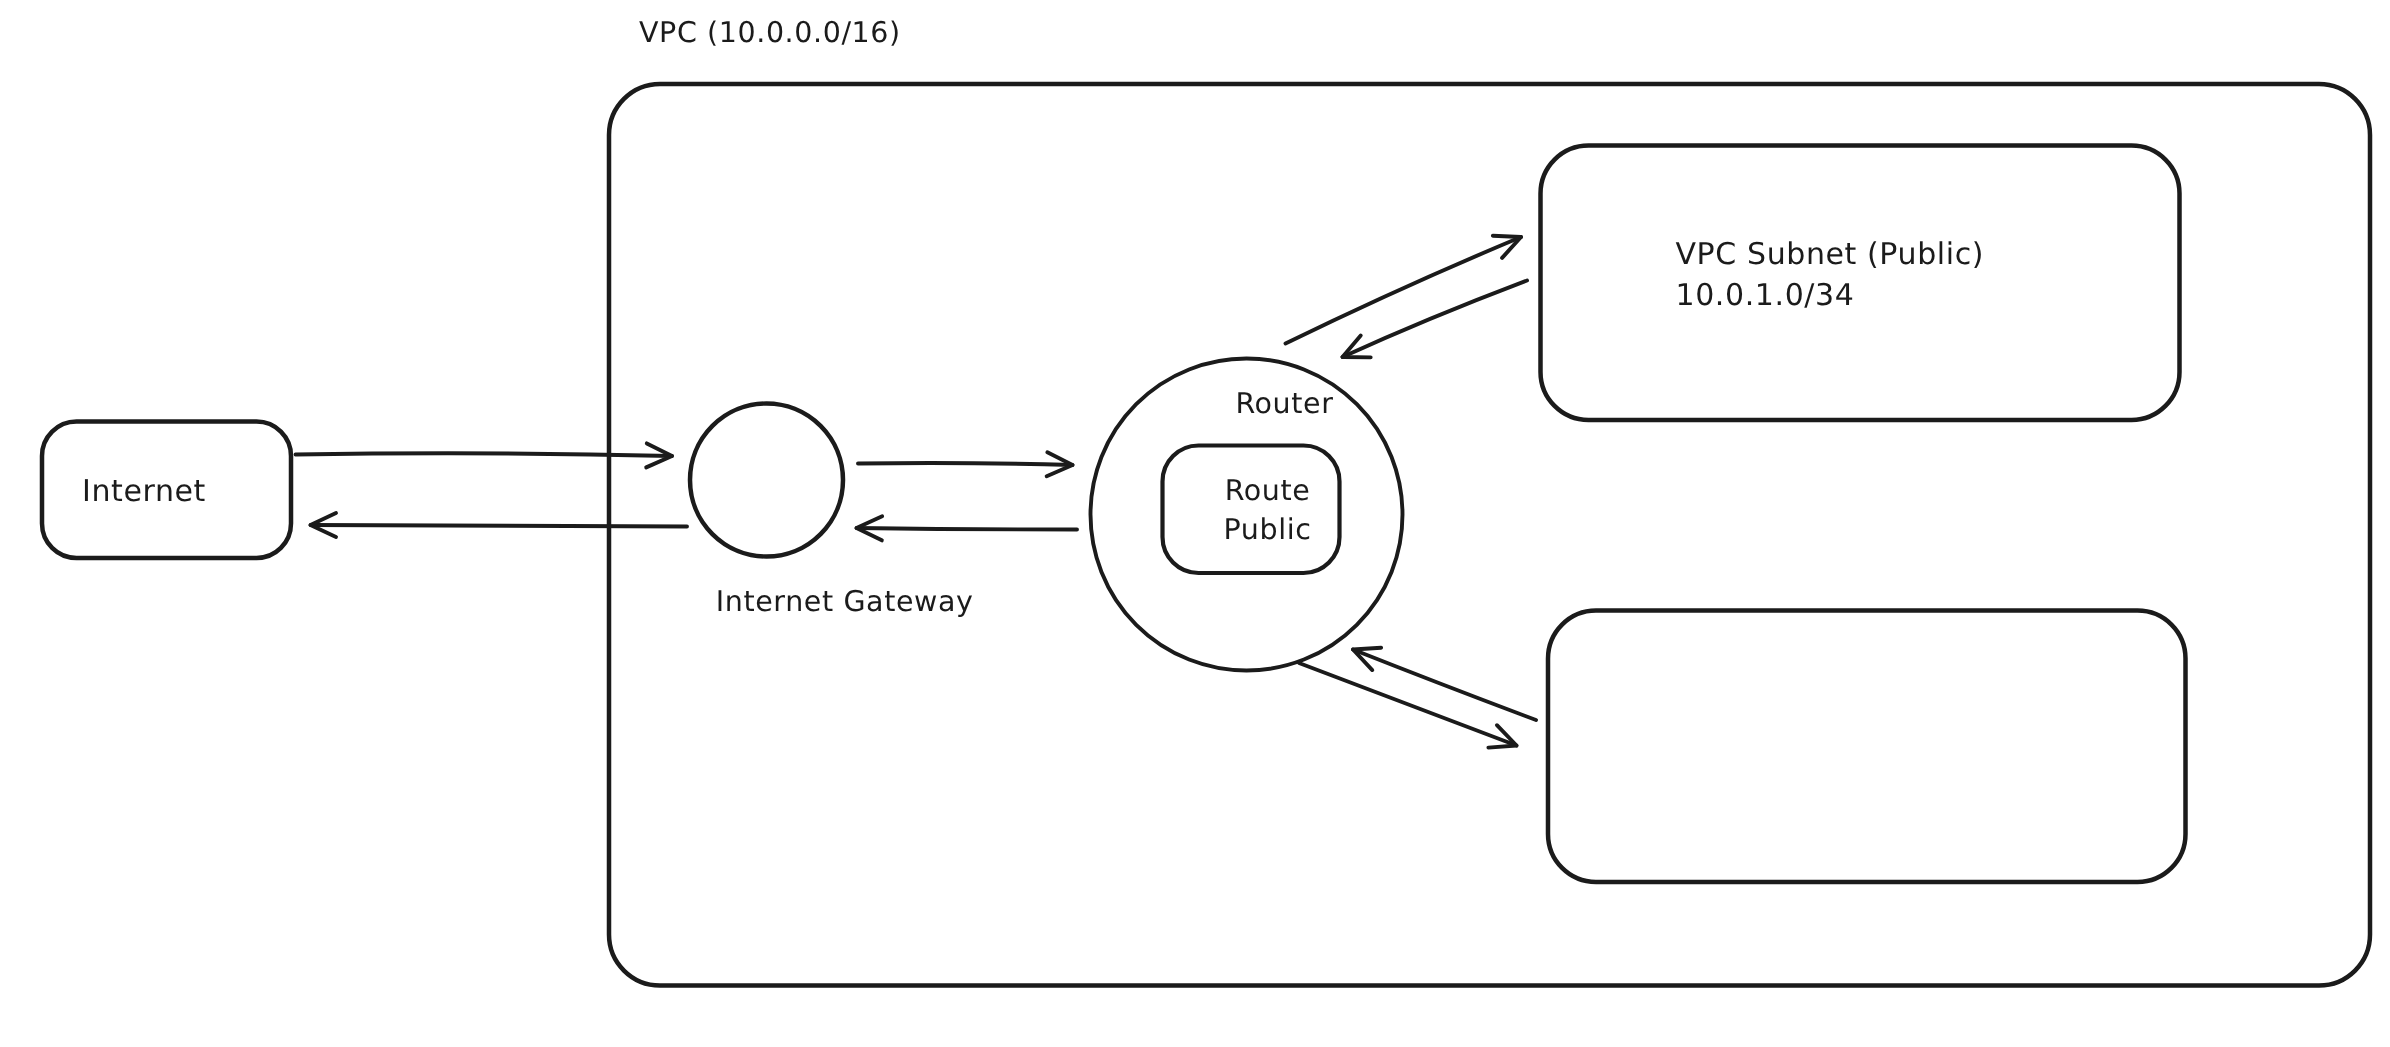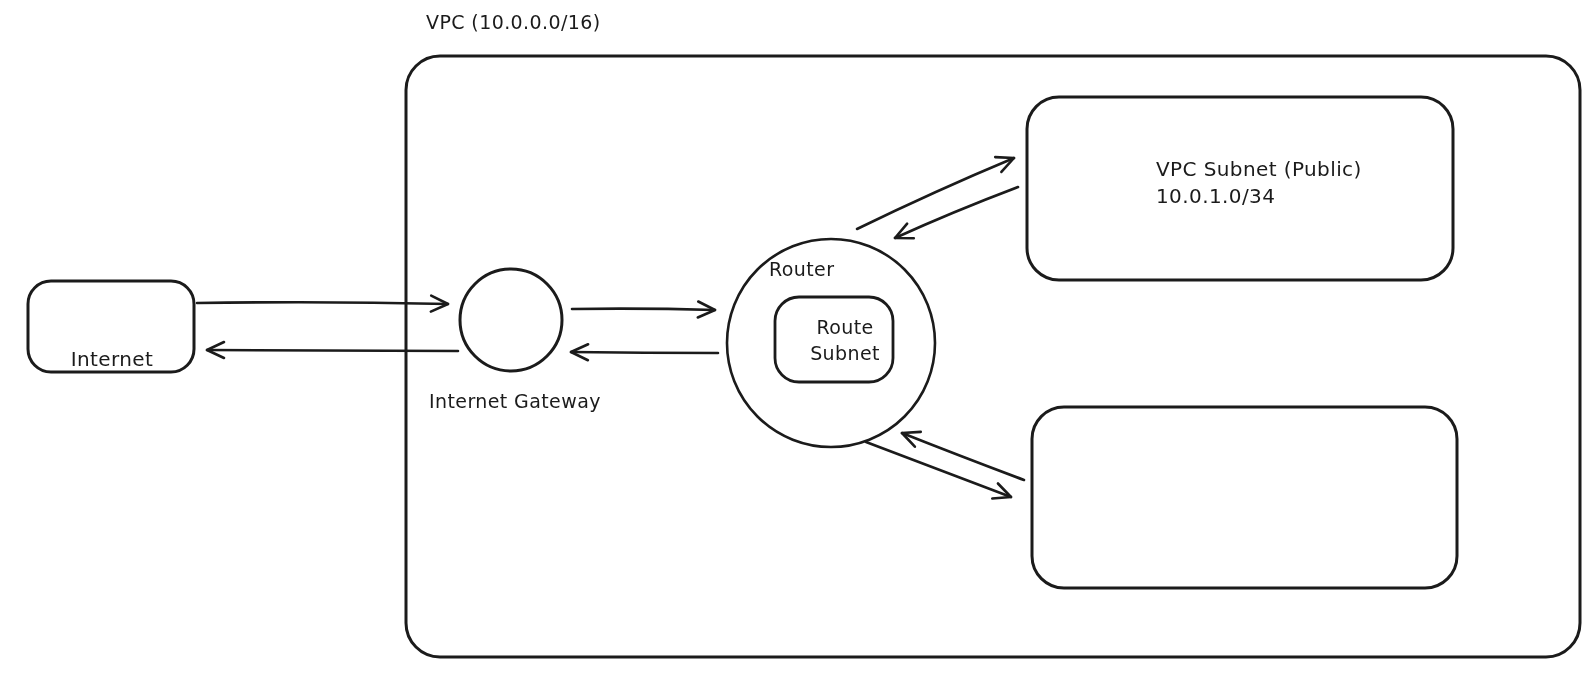--- a/index.html
+++ b/index.html
@@ -24,49 +24,47 @@
     width: 1593px;
     height: 698px;
   }
   .lbl {
     position: absolute;
     color: #1b1b1b;
     letter-spacing: 0.4px;
     white-space: nowrap;
     user-select: none;
   }
-  .lbl.center { text-align: left; }
+  .lbl.center { text-align: right; }
   .vpc-title {
     left: 426px; top: 11px;
     font-size: 19px;
   }
   .internet-label {
-    left: 44px; top: 281px; width: 136px; height: 91px;
+    left: 28px; top: 281px; width: 136px; height: 91px;
     display: flex; align-items: center; justify-content: center;
     font-size: 20px;
-    margin-top: 32px;
   }
   .igw-label {
     left: 409px; top: 390px; width: 220px;
     font-size: 19px;
     margin-left: 20px;
   }
   .router-label {
     left: 769px; top: 258px; width: 120px;
     font-size: 19px;
   }
   .route-table-label {
     left: 775px; top: 297px; width: 140px; height: 85px;
     display: flex; flex-direction: column; align-items: center; justify-content: center;
     font-size: 19px; line-height: 26px;
   }
   .subnet-text {
     font-size: 20px;
     line-height: 27px;
-    margin-left: 39px;
   }
   .subnet-public-text { left: 1117px; top: 156px; }
   .subnet-private-text { left: 1121px; top: 466px; }
 </style>
 </head>
 <body>
 
 <div class="canvas">
 
   <svg class="scene" viewBox="0 0 1593 698">
@@ -103,21 +101,21 @@
   <div class="lbl vpc-title">VPC (10.0.0.0/16)</div>
 
   <div class="lbl internet-label">Internet</div>
 
   <div class="lbl center igw-label">Internet Gateway</div>
 
   <div class="lbl center router-label">Router</div>
 
   <div class="lbl route-table-label">
     <span>Route</span>
-    <span>Subnet</span>
+    <span>Public</span>
   </div>
 
   <div class="lbl subnet-text subnet-public-text">
     <div>VPC Subnet (Public)</div>
     <div>10.0.1.0/34</div>
   </div>
 
 
 </div>
 

